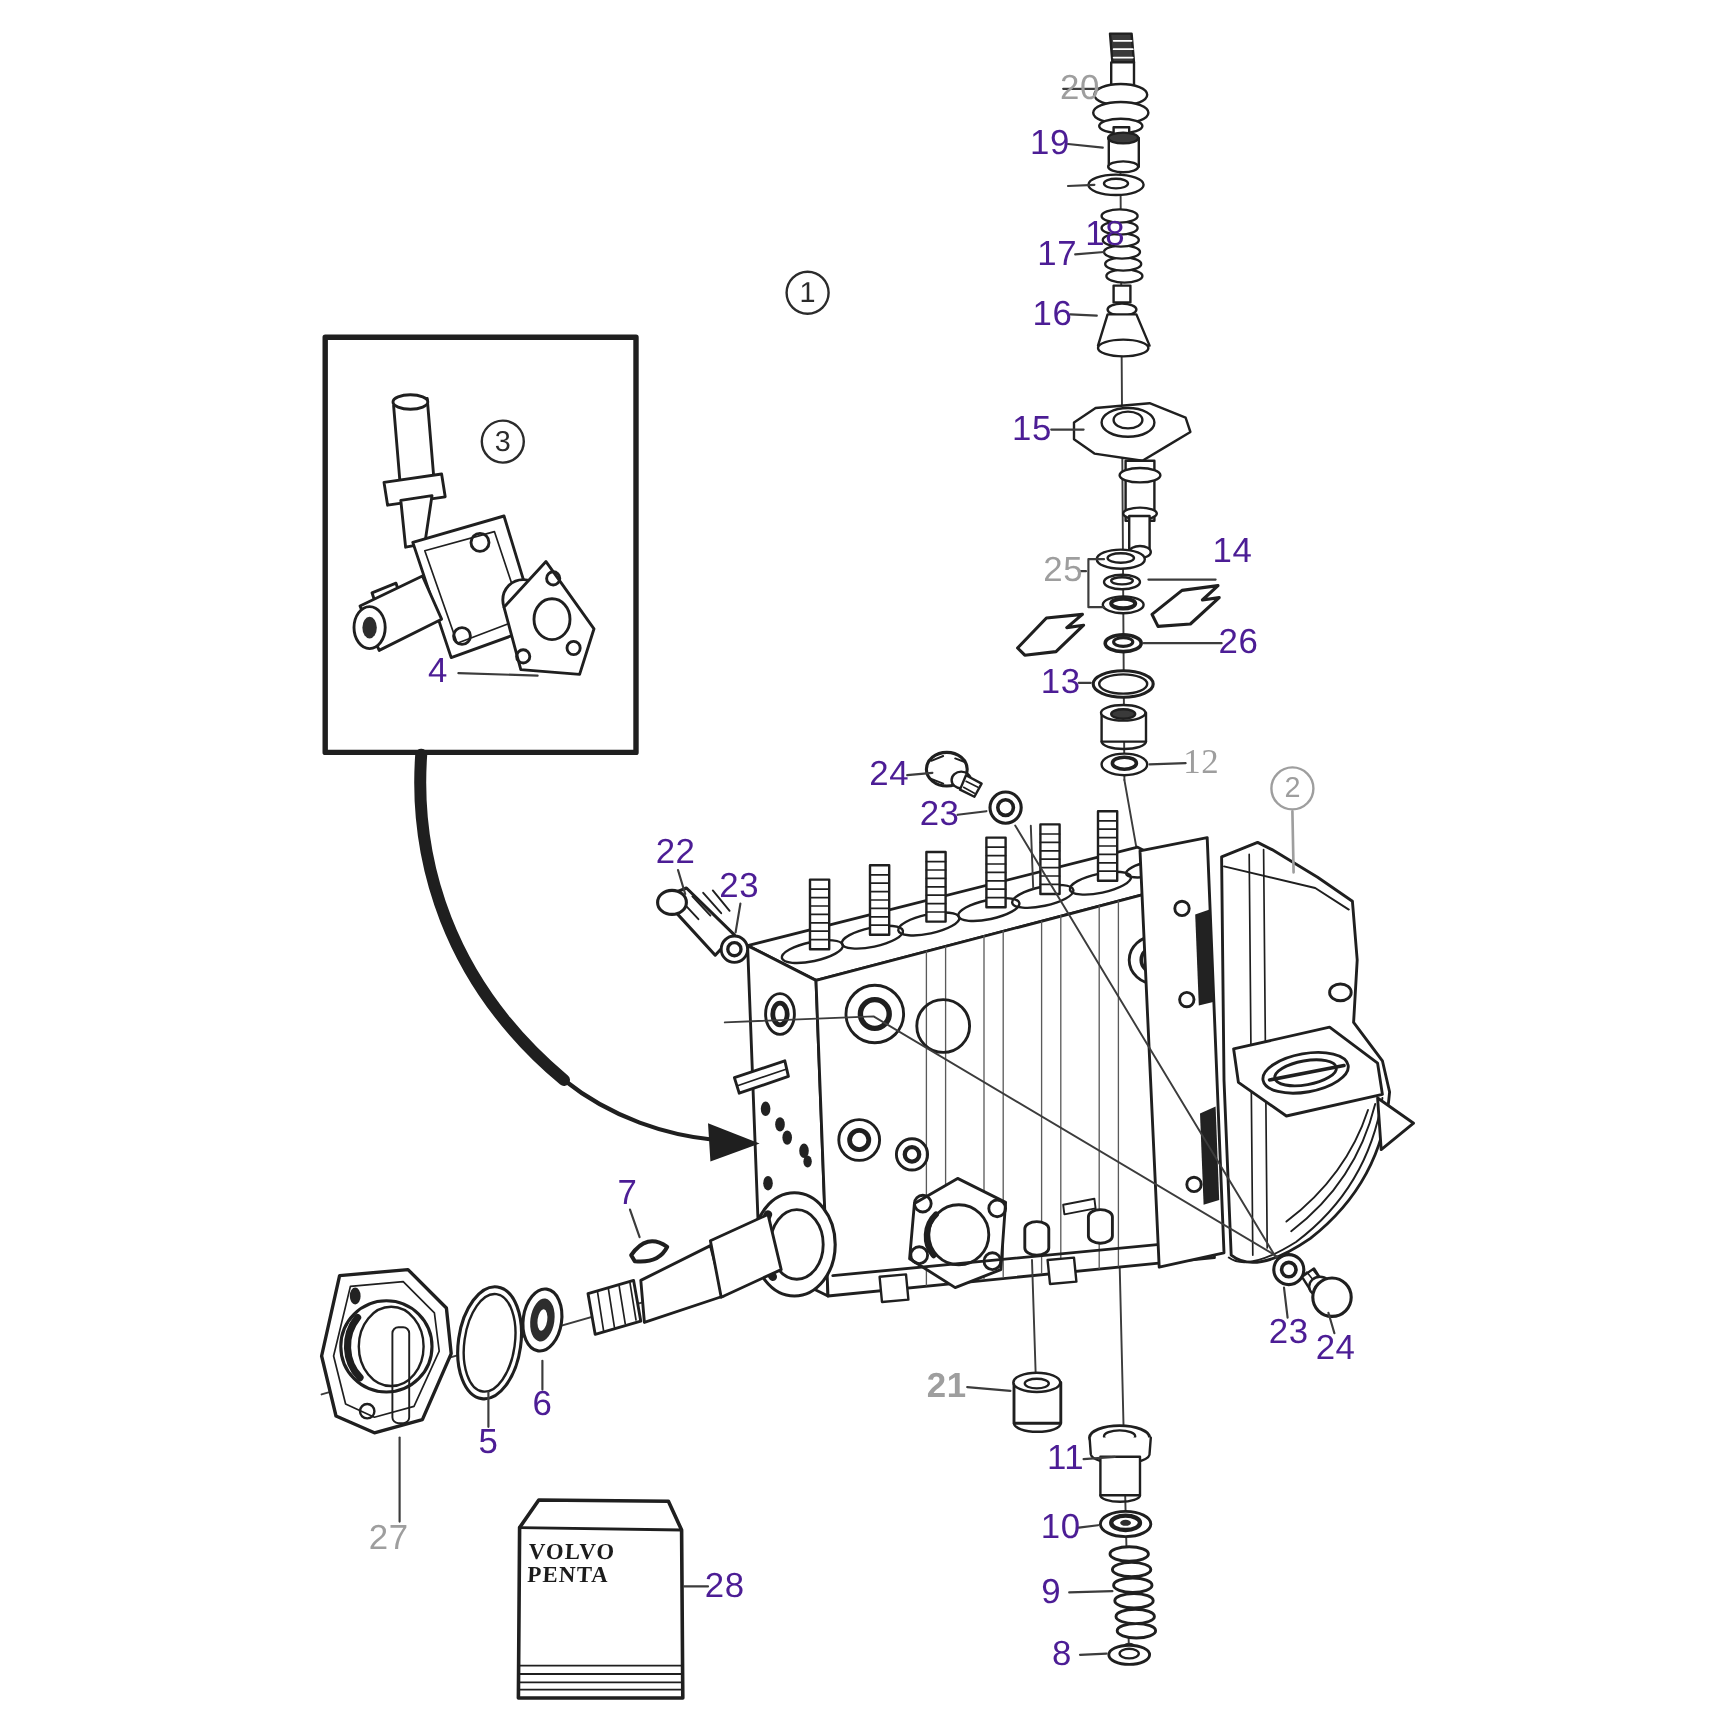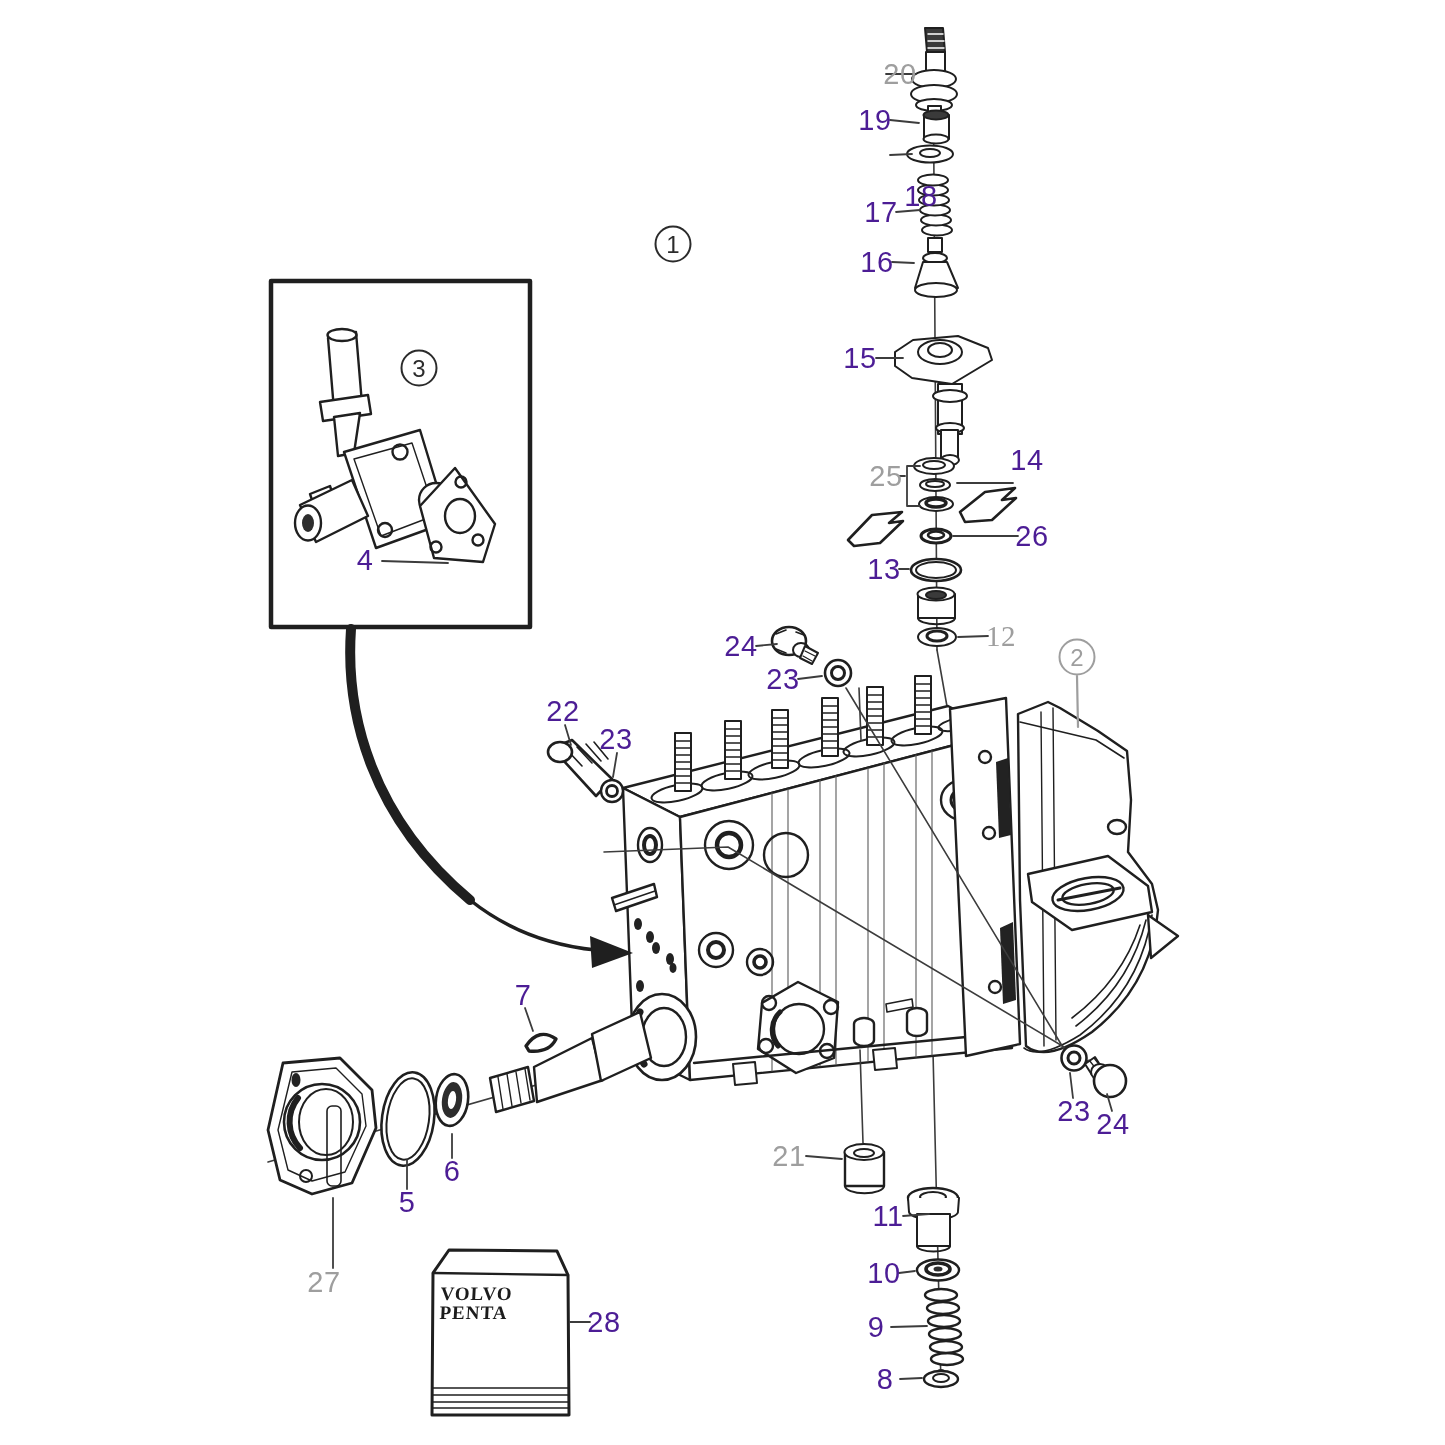--- a/index.html
+++ b/index.html
@@ -432,21 +432,21 @@
       <span class="callout gray" style="left: 1001px; top: 636px; font-family: Liberation Serif, serif;">12</span>
       <span class="callout" style="left: 741px; top: 646px;">24</span>
       <span class="callout" style="left: 783px; top: 679px;">23</span>
       <span class="callout" style="left: 563px; top: 711px;">22</span>
       <span class="callout" style="left: 616px; top: 739px;">23</span>
       <span class="callout" style="left: 365px; top: 560px;">4</span>
       <span class="callout" style="left: 523px; top: 995px;">7</span>
       <span class="callout" style="left: 452px; top: 1171px;">6</span>
       <span class="callout" style="left: 407px; top: 1202px;">5</span>
       <span class="callout gray" style="left: 324px; top: 1282px;">27</span>
-      <span class="callout gray" style="left: 789px; top: 1156px;">21</span>
+      <span class="callout gray" style="left: 789px; top: 1156px; font-weight: bold;">21</span>
       <span class="callout" style="left: 888px; top: 1216px;">11</span>
       <span class="callout" style="left: 884px; top: 1273px;">10</span>
       <span class="callout" style="left: 876px; top: 1327px;">9</span>
       <span class="callout" style="left: 885px; top: 1379px;">8</span>
       <span class="callout" style="left: 1074px; top: 1111px;">23</span>
       <span class="callout" style="left: 1113px; top: 1124px;">24</span>
       <span class="callout" style="left: 604px; top: 1322px;">28</span>
       <div class="balloon" style="left: 673px; top: 244px;">1</div>
       <div class="balloon gray" style="left: 1077px; top: 657px;">2</div>
       <div class="balloon" style="left: 419px; top: 368px;">3</div>

